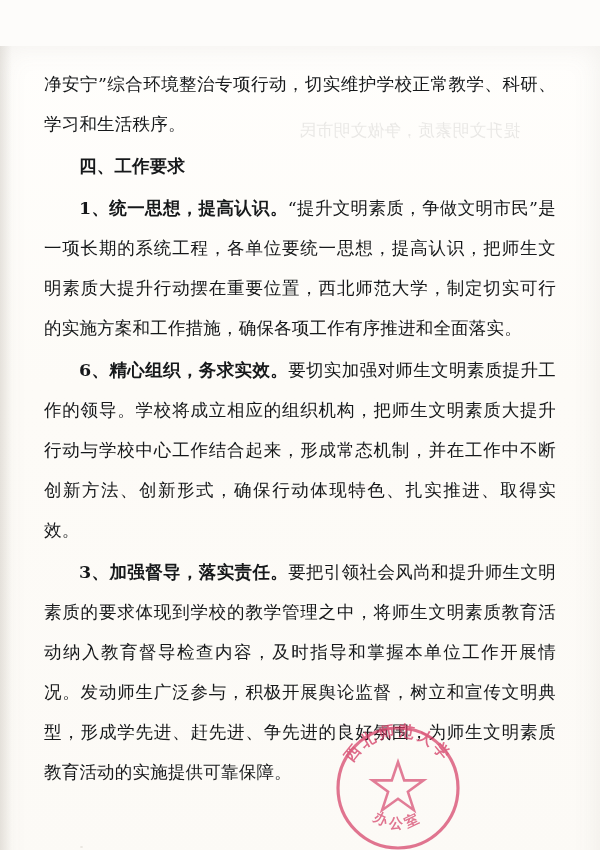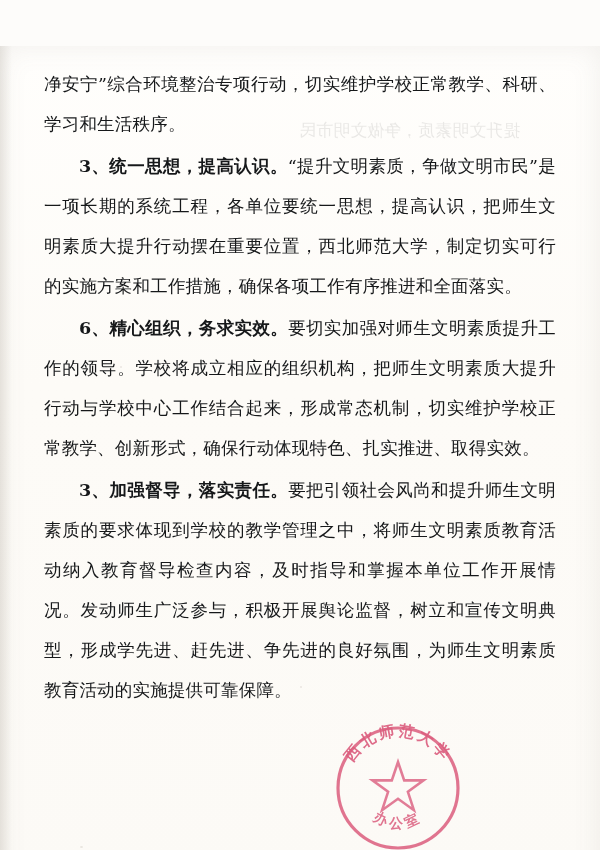--- a/index.html
+++ b/index.html
@@ -140,27 +140,28 @@
 
   <span class="speck" style="left:120px; top:320px; width:2px; height:2px;"></span>
   <span class="speck" style="left:470px; top:210px; width:2px; height:2px;"></span>
   <span class="speck" style="left:300px; top:640px; width:2px; height:2px;"></span>
   <span class="speck" style="left:80px; top:800px; width:3px; height:2px;"></span>
 
   <div class="doc-body">
 
     <p class="para cont-top">净安宁”综合环境整治专项行动，切实维护学校正常教学、科研、学习和生活秩序。</p>
 
+    <p class="para heading">四、工作要求</p>
 
     <p class="para indent">
-      <span class="bold-run">3、统一思想，提高认识。</span><span>“提升文明素质，争做文明市民”是一项长期的系统工程，各单位要统一思想，提高认识，把师生文明素质大提升行动摆在重要位置，西北师范大学，制定切实可行的实施方案和工作措施，确保各项工作有序推进和全面落实。</span>
+      <span class="bold-run">1、统一思想，提高认识。</span><span>“提升文明素质，争做文明市民”是一项长期的系统工程，各单位要统一思想，提高认识，把师生文明素质大提升行动摆在重要位置，西北师范大学，制定切实可行的实施方案和工作措施，确保各项工作有序推进和全面落实。</span>
     </p>
 
     <p class="para indent">
-      <span class="bold-run">6、精心组织，务求实效。</span><span>要切实加强对师生文明素质提升工作的领导。学校将成立相应的组织机构，把师生文明素质大提升行动与学校中心工作结合起来，形成常态机制，切实维护学校正常教学、创新形式，确保行动体现特色、扎实推进、取得实效。</span>
+      <span class="bold-run">6、精心组织，务求实效。</span><span>要切实加强对师生文明素质提升工作的领导。学校将成立相应的组织机构，把师生文明素质大提升行动与学校中心工作结合起来，形成常态机制，并在工作中不断创新方法、创新形式，确保行动体现特色、扎实推进、取得实效。</span>
     </p>
 
     <p class="para indent">
       <span class="bold-run">3、加强督导，落实责任。</span><span>要把引领社会风尚和提升师生文明素质的要求体现到学校的教学管理之中，将师生文明素质教育活动纳入教育督导检查内容，及时指导和掌握本单位工作开展情况。发动师生广泛参与，积极开展舆论监督，树立和宣传文明典型，形成学先进、赶先进、争先进的良好氛围，为师生文明素质教育活动的实施提供可靠保障。</span>
     </p>
 
 
   </div>
 
   <div class="seal">

